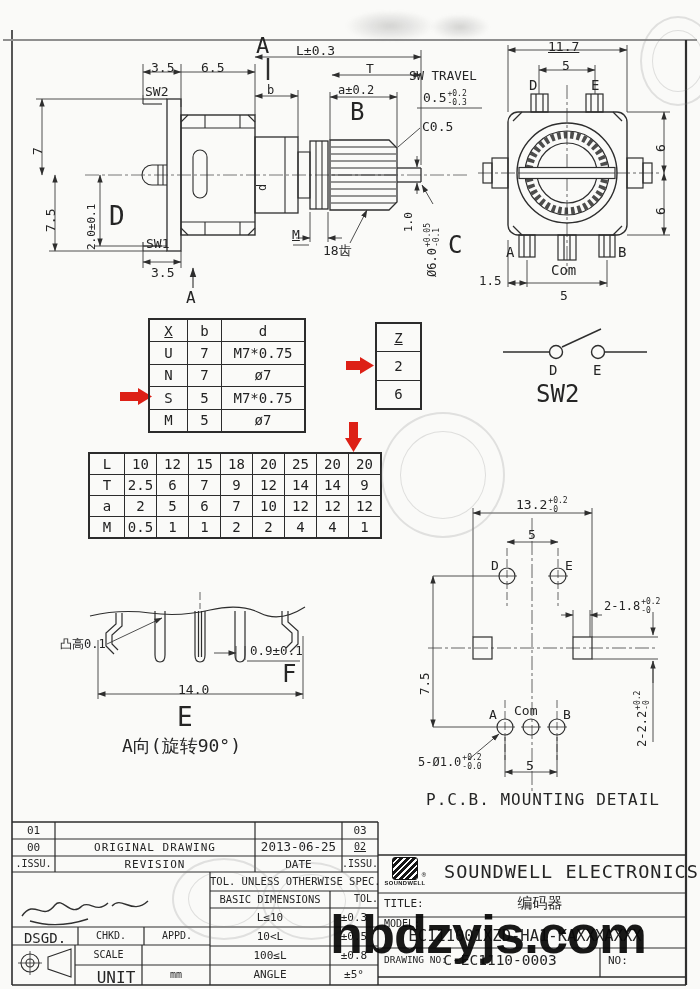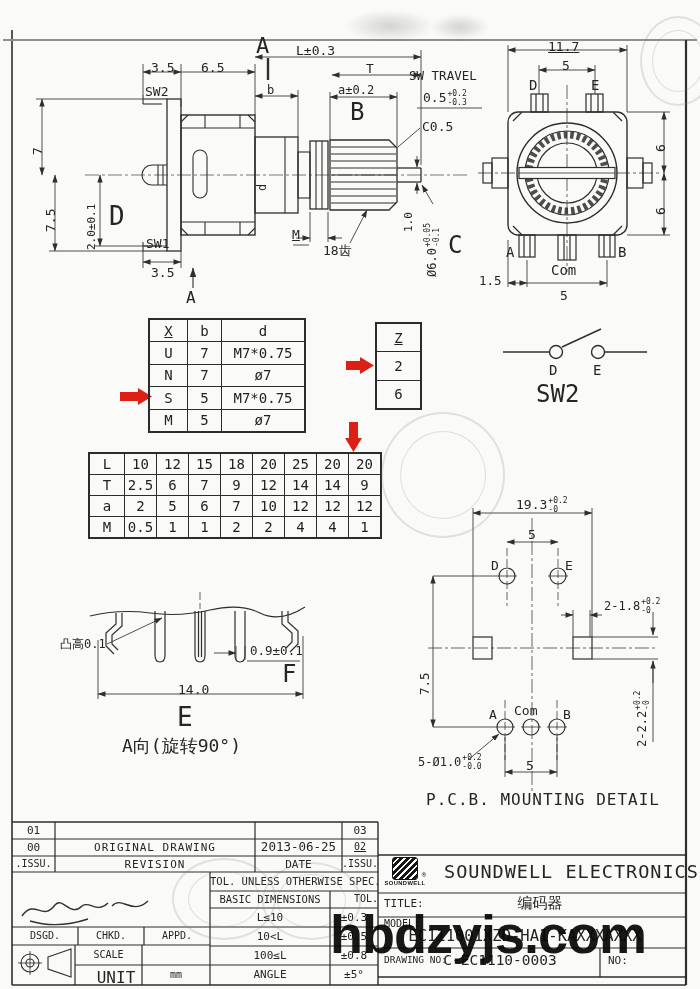--- a/index.html
+++ b/index.html
@@ -451,21 +451,21 @@
 <span class="lb" style="left:593px;top:363px;font-size:14px;">E</span>
 <span class="lb" style="left:536px;top:382px;font-size:24px;">SW2</span>
 
 <span class="lb" style="left:60px;top:638px;font-size:12px;">凸高0.1</span>
 <span class="lb" style="left:250px;top:645px;font-size:12.5px;">0.9±0.1</span>
 <span class="lb big" style="left:282px;top:662px;">F</span>
 <span class="lb" style="left:178px;top:683px;font-size:13px;">14.0</span>
 <span class="lb" style="left:177px;top:704px;font-size:26px;">E</span>
 <span class="lb" style="left:122px;top:737px;font-size:18px;">A向(旋转90°)</span>
 
-<span class="lb" style="left:516px;top:497px;font-size:13px;"><span>19.3</span><span class="stk">
+<span class="lb" style="left:516px;top:497px;font-size:13px;"><span>13.2</span><span class="stk">
         <i>+0.2</i>
         <i>-0</i>
       </span></span>
 <span class="lb" style="left:528px;top:528px;font-size:13px;">5</span>
 <span class="lb" style="left:491px;top:559px;font-size:13px;">D</span>
 <span class="lb" style="left:565px;top:559px;font-size:13px;">E</span>
 <span class="lb" style="left:604px;top:598px;font-size:12px;"><span>2-1.8</span><span class="stk">
         <i>+0.2</i>
         <i>-0</i>
       </span></span>
@@ -500,21 +500,21 @@
 <span class="lb ctr" style="left:330px;width:72px;top:894px;font-size:10px;">TOL.</span>
 <span class="lb ctr" style="left:210px;width:120px;top:912px;font-size:11px;">L≤10</span>
 <span class="lb ctr" style="left:330px;width:48px;top:912px;font-size:11px;">±0.3</span>
 <span class="lb ctr" style="left:210px;width:120px;top:931px;font-size:11px;">10&lt;L</span>
 <span class="lb ctr" style="left:330px;width:48px;top:931px;font-size:11px;">±0.5</span>
 <span class="lb ctr" style="left:210px;width:120px;top:950px;font-size:11px;">100≤L</span>
 <span class="lb ctr" style="left:330px;width:48px;top:950px;font-size:11px;">±0.8</span>
 <span class="lb ctr" style="left:210px;width:120px;top:969px;font-size:11px;">ANGLE</span>
 <span class="lb ctr" style="left:330px;width:48px;top:969px;font-size:11px;">±5°</span>
 
-<span class="lb ctr" style="left:12px;width:66px;top:931px;font-size:10px;">DSGD.</span>
+<span class="lb ctr" style="left:12px;width:66px;top:931px;font-size:14px;">DSGD.</span>
 <span class="lb ctr" style="left:78px;width:66px;top:931px;font-size:10px;">CHKD.</span>
 <span class="lb ctr" style="left:144px;width:66px;top:931px;font-size:10px;">APPD.</span>
 <span class="lb ctr" style="left:75px;width:67px;top:950px;font-size:10px;">SCALE</span>
 <span class="lb ctr" style="left:75px;width:82px;top:970px;font-size:16px;">UNIT</span>
 <span class="lb ctr" style="left:142px;width:68px;top:970px;font-size:10px;">mm</span>
 
 <div class="logo">
   <div class="mark"></div>
   <span class="reg">®</span>
   <div class="nm">SOUNDWELL</div>

